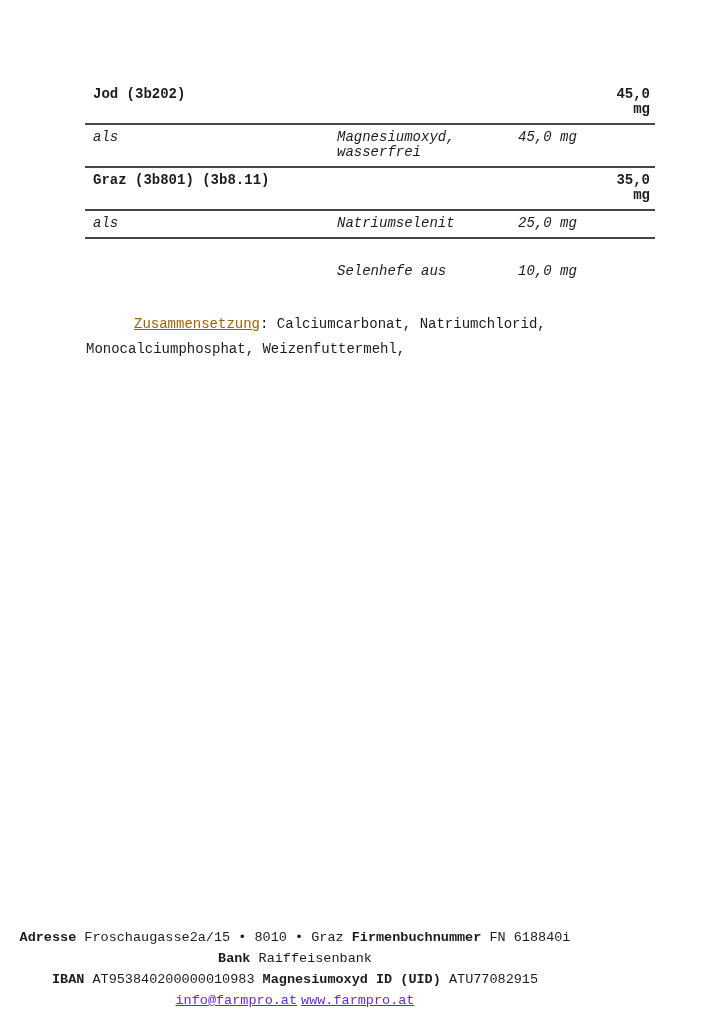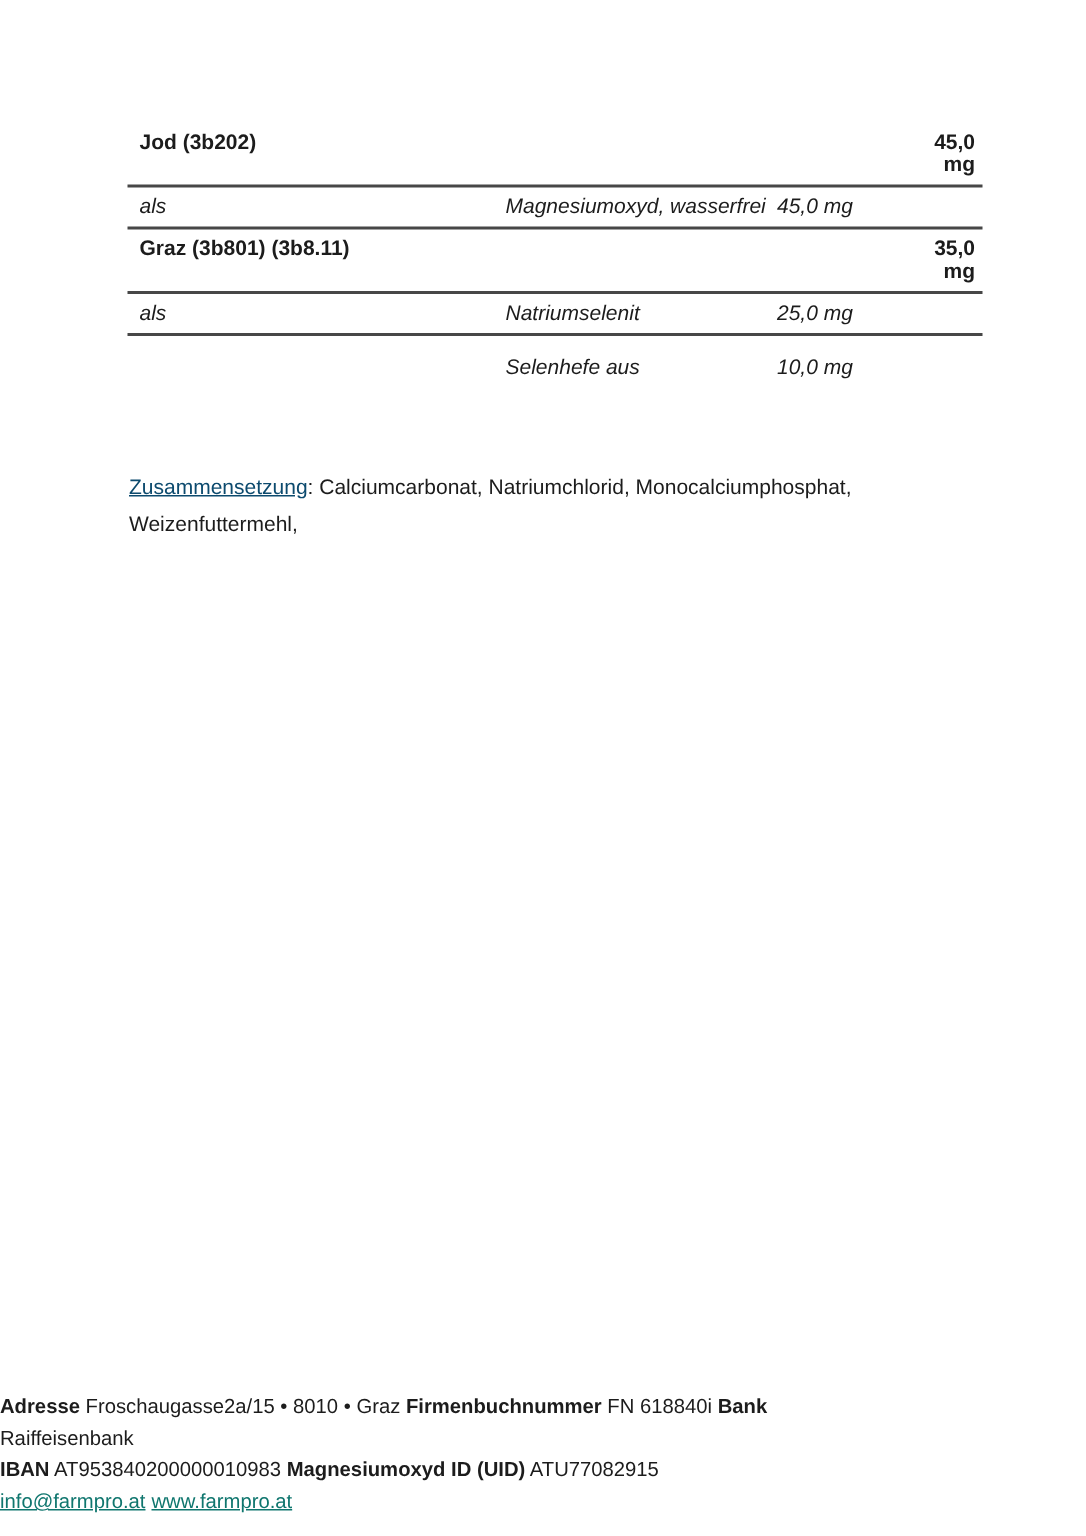--- a/index.html
+++ b/index.html
@@ -1,15 +1,15 @@
 <!DOCTYPE html>
 <html><head>
 <meta charset="utf-8">
 <style>
-  * { margin: 0; padding: 0; box-sizing: border-box; }
+  * { margin: 0; padding: 0; box-sizing: border-box; font-family: Liberation Mono, monospace; }
   html, body { width: 724px; height: 1024px; }
   body {
     position: relative;
     background: #ffffff;
     font-family: "Liberation Sans", sans-serif;
     color: #1c1c1c;
     overflow: hidden;
   }
 
   
@@ -28,49 +28,51 @@
     border-bottom: 2px solid #474747;
   }
   .t-row.last { border-bottom: none; padding-bottom: 12px; }
   .t-row.header .c1, .t-row.header .c4 { font-weight: bold; }
   .t-row.sub .c1, .t-row.sub .c2, .t-row.sub .c3 { font-style: italic; }
   .c1 { width: 252px; padding-left: 8px; }
   .c2 { width: 181px; }
   .c3 { width: 82px; }
   .c4 { flex: 1; text-align: right; padding-right: 5px; }
   .compound-line { line-height: 24px; }
-  .t-row.multiline { line-height: 24px; padding-top: 8px; }
+  .t-row.multiline { line-height: 24px; padding-top: 20px; }
 
   
   .composition {
     position: absolute;
     left: 86px;
     top: 312px;
     width: 566px;
     font-size: 14px;
     line-height: 25px;
   }
   .comp-label {
-    color: #0c4a6e;
+    color: #a16207;
     text-decoration: underline;
     cursor: pointer;
+    margin-left: 48px;
   }
 
   
   .footer {
     position: absolute;
     left: 0;
     top: 927px;
     width: 590px;
+    text-align: center;
     font-size: 13.5px;
     line-height: 21px;
   }
   .footer .b { font-weight: bold; }
   .footer-link {
-    color: #0f766e;
+    color: #6d28d9;
     text-decoration: underline;
     cursor: pointer;
   }
   .footer-links a + a { margin-left: 4px; }
 </style>
 </head>
 <body>
 
 <div class="doc-table" id="nutrient-table">
     <div class="t-row header">

